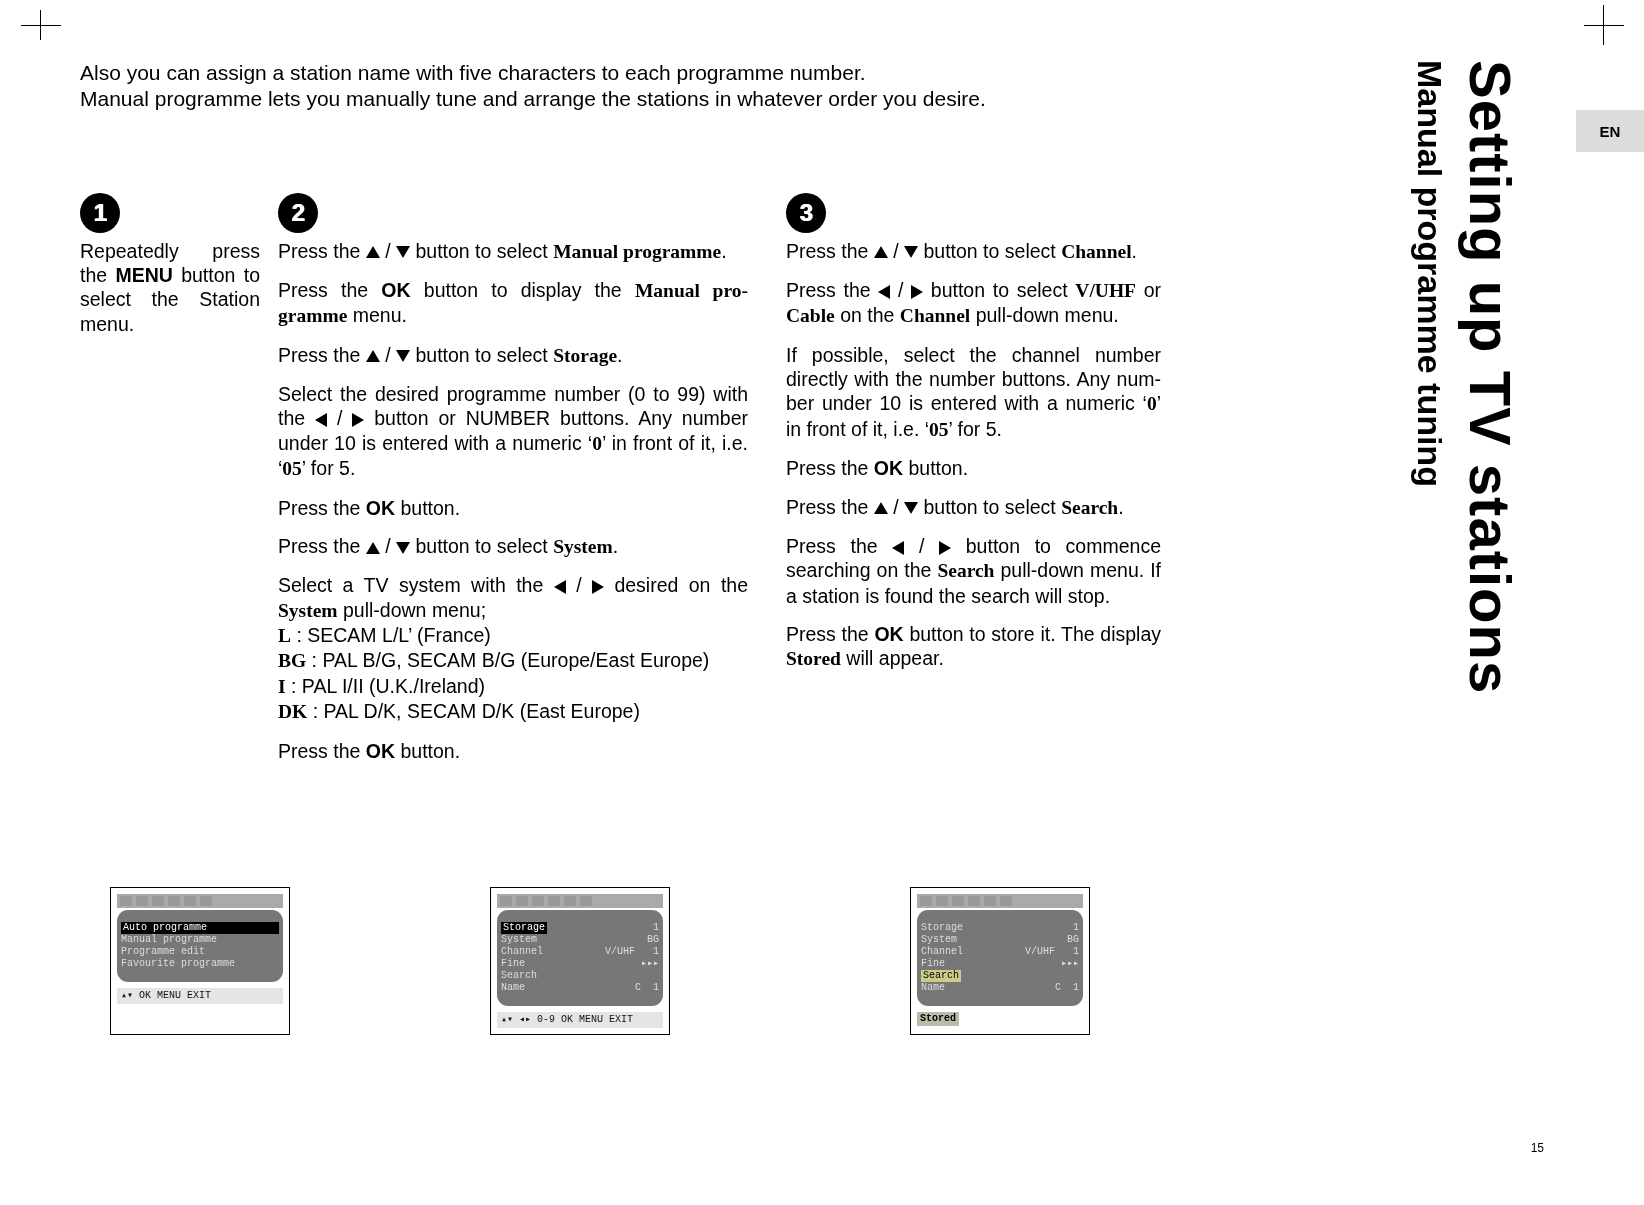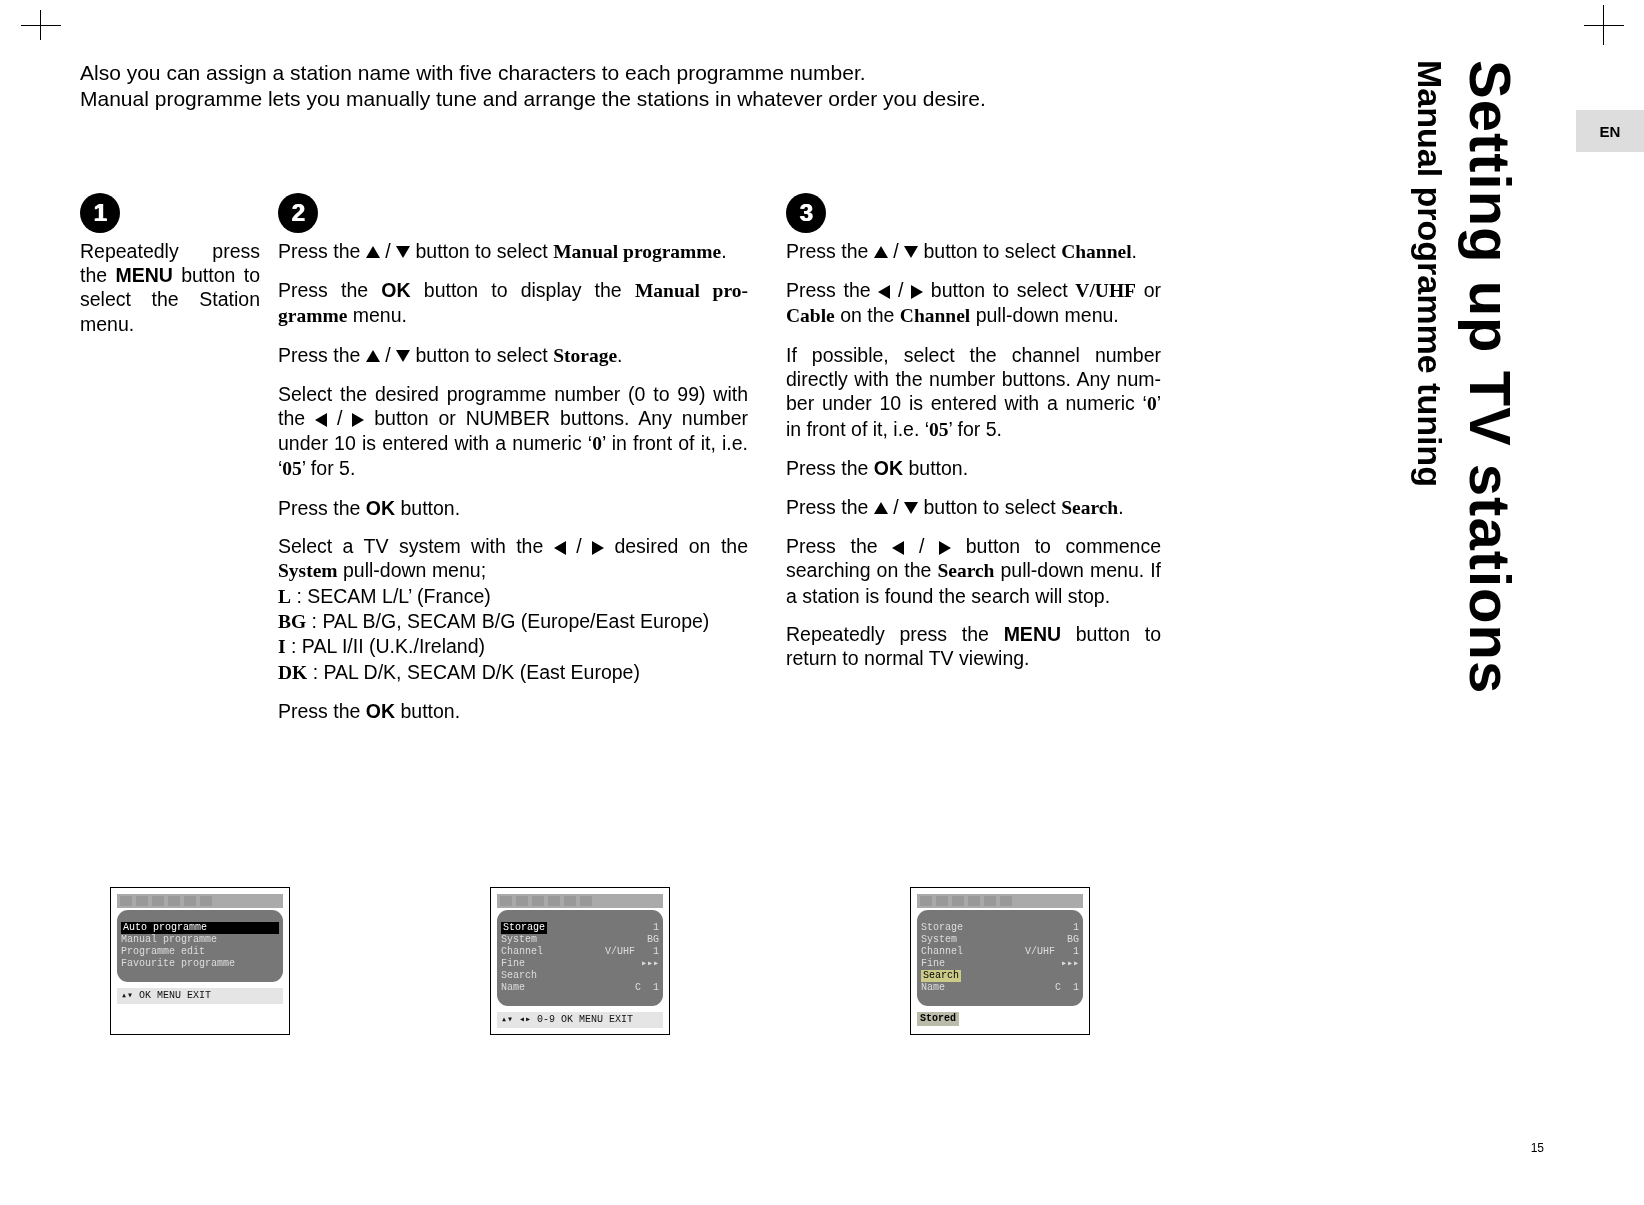--- a/index.html
+++ b/index.html
@@ -170,20 +170,23 @@
       </div>
 
       <div class="para">
         <span>Select the desired programme number (0 to 99) with the </span><span class="tri left"></span> / <span class="tri right"></span><span> button or NUMBER buttons. Any number under 10 is entered with a numeric ‘</span><span class="slab">0</span><span>’ in front of it, i.e. ‘</span><span class="slab">05</span><span>’  for 5.</span>
       </div>
 
       <div class="para">
         <span>Press the </span><span class="b">OK</span><span> button.</span>
       </div>
 
+      <div class="para">
+        <span>Press the </span><span class="tri up"></span> / <span class="tri down"></span><span> button to select </span><span class="slab">System</span><span>.</span>
+      </div>
 
       <div class="para">
         <span>Select a TV system with the </span><span class="tri left"></span> / <span class="tri right"></span><span> desired on the </span><span class="slab">System</span><span> pull-down menu;</span><br>
         <span class="slab">L</span><span> : SECAM L/L’ (France)</span><br>
         <span class="slab">BG</span><span> : PAL B/G, SECAM B/G (Europe/East Europe)</span><br>
         <span class="slab">I</span><span> : PAL I/II (U.K./Ireland)</span><br>
         <span class="slab">DK</span><span> : PAL D/K, SECAM D/K (East Europe)</span>
       </div>
 
       <div class="para">
@@ -211,24 +214,24 @@
       </div>
 
       <div class="para">
         <span>Press the </span><span class="tri up"></span> / <span class="tri down"></span><span> button to select </span><span class="slab">Search</span><span>.</span>
       </div>
 
       <div class="para">
         <span>Press the </span><span class="tri left"></span> / <span class="tri right"></span><span> button to commence searching on the </span><span class="slab">Search</span><span> pull-down menu. If a station is found the search will stop.</span>
       </div>
 
-
-      <div class="para">
-        <span>Repeatedly press the </span><span class="b">MENU</span><span> button to return to normal TV viewing.</span>
-      </div>
+      <div class="para">
+        <span>Press the </span><span class="b">OK</span><span> button to store it. The display </span><span class="slab">Stored</span><span> will appear.</span>
+      </div>
+
     </div>
 
   </div>
 
   <div class="osd-row">
     <div class="osd">
       <div class="bar">
           <span></span>
           <span></span>
           <span></span>

